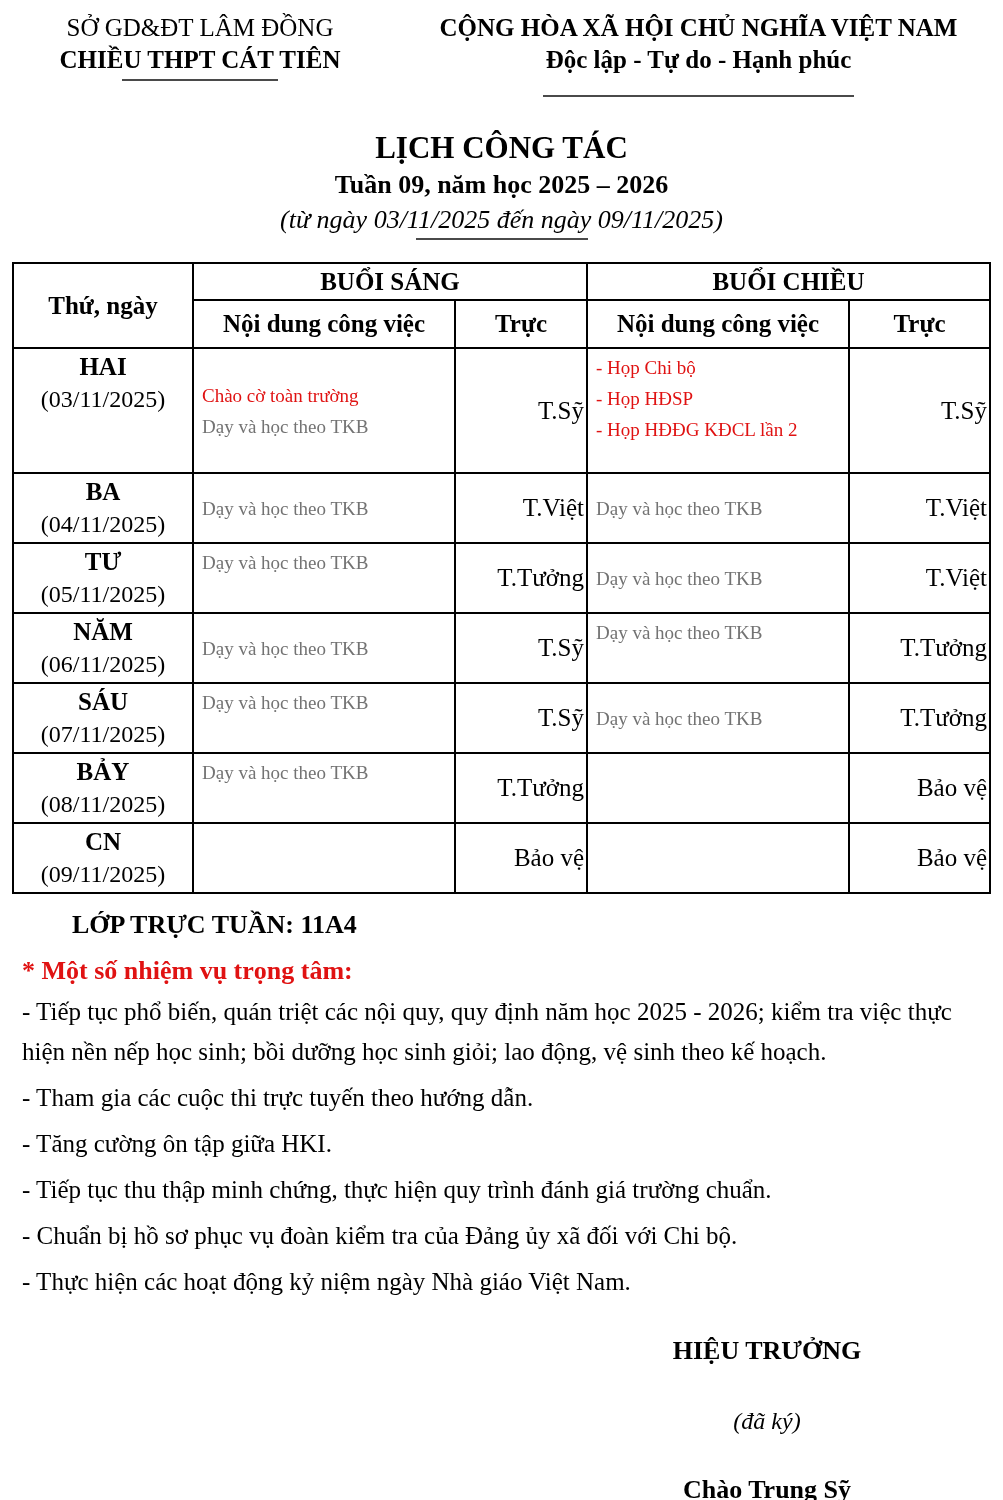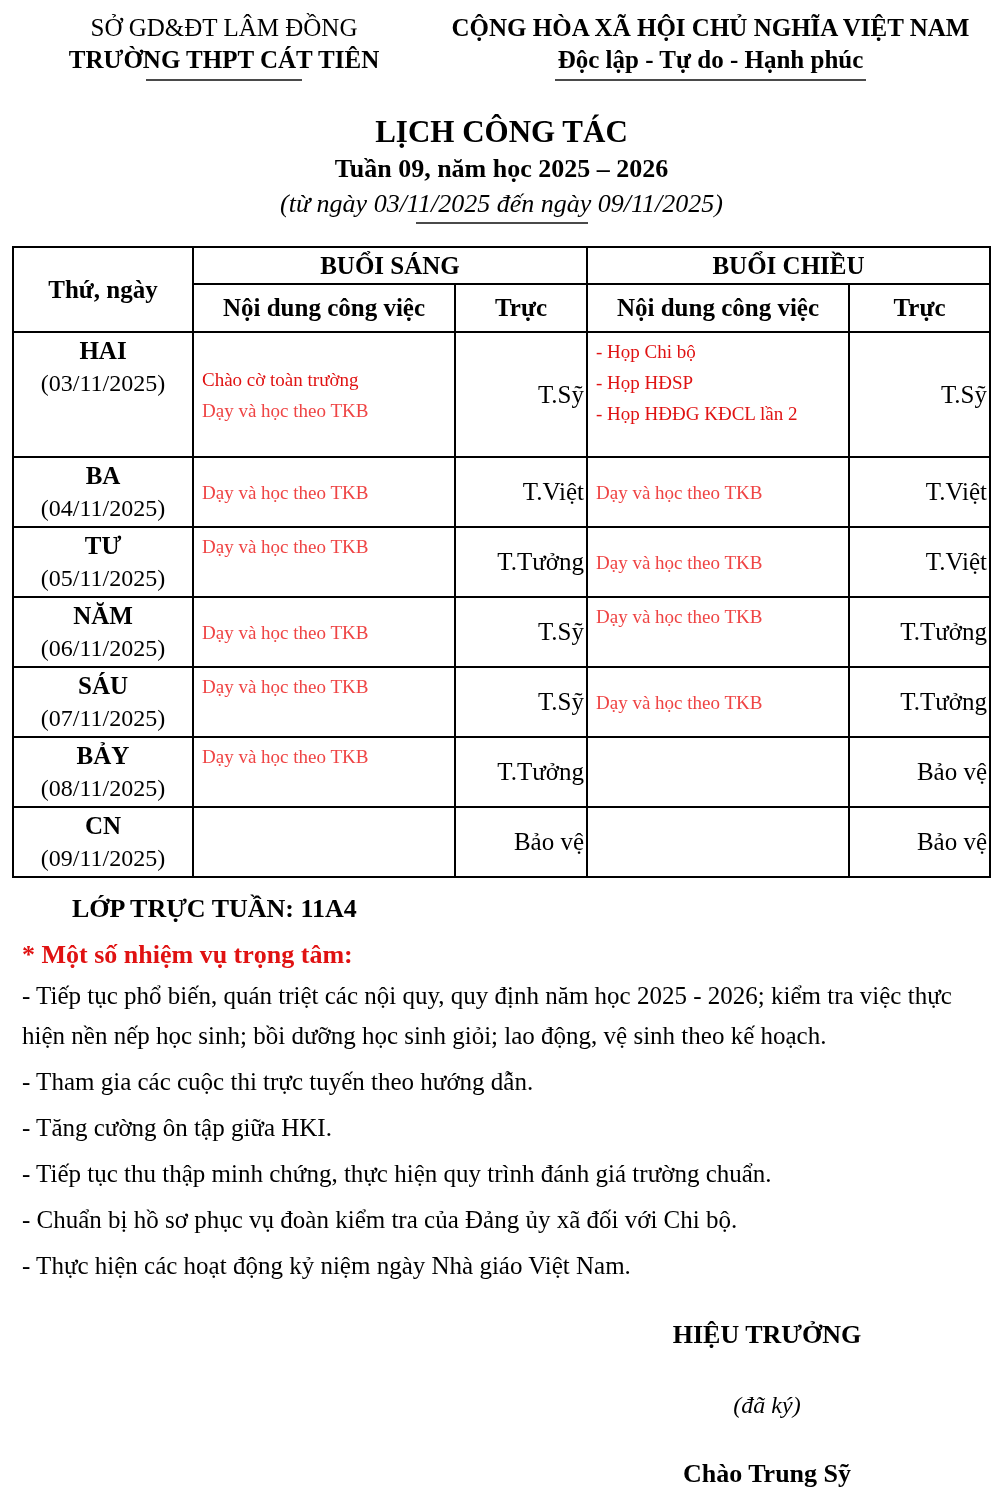--- a/index.html
+++ b/index.html
@@ -1,27 +1,27 @@
 <!DOCTYPE html>
 <html lang="vi"><head>
 <meta charset="utf-8">
 <style>
   html,body{margin:0;padding:0;background:#fff;}
   body{font-family:"Liberation Serif","DejaVu Serif",serif;color:#000;}
   .page{width:1003px;height:1500px;background:#fff;overflow:hidden;position:relative;}
 
   
   .doc-header{display:flex;padding-top:12px;}
-  .hdr-left{width:400px;text-align:center;margin-left:24px;}
+  .hdr-left{width:400px;text-align:center;}
   .hdr-right{flex:1;text-align:center;padding-right:6px;}
   .org-line{font-size:25px;line-height:31px;white-space:nowrap;}
   .school-line{font-size:25px;font-weight:bold;line-height:33px;white-space:nowrap;}
   .nation-line{font-size:25px;font-weight:bold;line-height:31px;white-space:nowrap;}
   .motto-line{font-size:25px;font-weight:bold;line-height:33px;display:inline-block;
-              border-bottom:2px solid #4a4a4a;padding:0 3px 3px;white-space:nowrap;}
+              border-bottom:2px solid #4a4a4a;padding:0 3px 19px;white-space:nowrap;}
   .rule{height:0;border-top:2px solid #4a4a4a;}
   .rule-school{width:156px;margin:3px auto 0;}
 
   
   .title-block{text-align:center;margin-top:32px;}
   .title-main{font-size:31px;font-weight:bold;line-height:38px;white-space:nowrap;}
   .title-sub{font-size:26px;font-weight:bold;line-height:36px;white-space:nowrap;}
   .title-date{font-size:26px;font-style:italic;line-height:34px;white-space:nowrap;}
   .rule-date{width:172px;margin:1px auto 0;}
 
@@ -30,21 +30,21 @@
   table.schedule th,table.schedule td{border:2px solid #000;}
   table.schedule th{font-size:25px;font-weight:bold;text-align:center;padding:1px 4px;}
   .day-cell{text-align:center;vertical-align:middle;padding:2px 2px;}
   .day-name{font-size:25px;font-weight:bold;line-height:32px;}
   .day-date{font-size:24px;line-height:32px;white-space:nowrap;}
   .content-cell{vertical-align:middle;padding:3px 6px 3px 8px;font-size:19px;}
   .cell-lines span{display:block;line-height:31px;}
   .duty-cell{text-align:right;vertical-align:middle;font-size:25px;padding:2px;}
   .va-top{vertical-align:top;}
   .t-red{color:#e01212;}
-  .t-black{color:#ef4444;}
+  .t-black{color:#737373;}
 
   
   .notes{margin:16px 22px 0;}
   .duty-class{font-size:26px;font-weight:bold;margin:12px 0 0 50px;}
   .tasks-heading{font-size:26px;font-weight:bold;color:#e01212;margin-top:16px;}
   .task-item{font-size:25px;line-height:40px;margin-top:6px;}
 
   
   .signature{width:340px;margin:34px 66px 0 auto;text-align:center;}
   .sig-title{font-size:26px;font-weight:bold;white-space:nowrap;}
@@ -52,21 +52,21 @@
   .sig-name{font-size:26px;font-weight:bold;margin-top:40px;white-space:nowrap;}
 </style>
 </head>
 <body>
 
 <div class="page">
 
   <div class="doc-header">
     <div class="hdr-left">
       <div class="org-line">SỞ GD&amp;ĐT LÂM ĐỒNG</div>
-      <div class="school-line">TRƯỜNG THPT CÁT TIÊN</div>
+      <div class="school-line">CHIỀU THPT CÁT TIÊN</div>
       <div class="rule rule-school"></div>
     </div>
     <div class="hdr-right">
       <div class="nation-line">CỘNG HÒA XÃ HỘI CHỦ NGHĨA VIỆT NAM</div>
       <div class="motto-line">Độc lập - Tự do - Hạnh phúc</div>
     </div>
   </div>
 
   <div class="title-block">
     <div class="title-main">LỊCH CÔNG TÁC</div>

